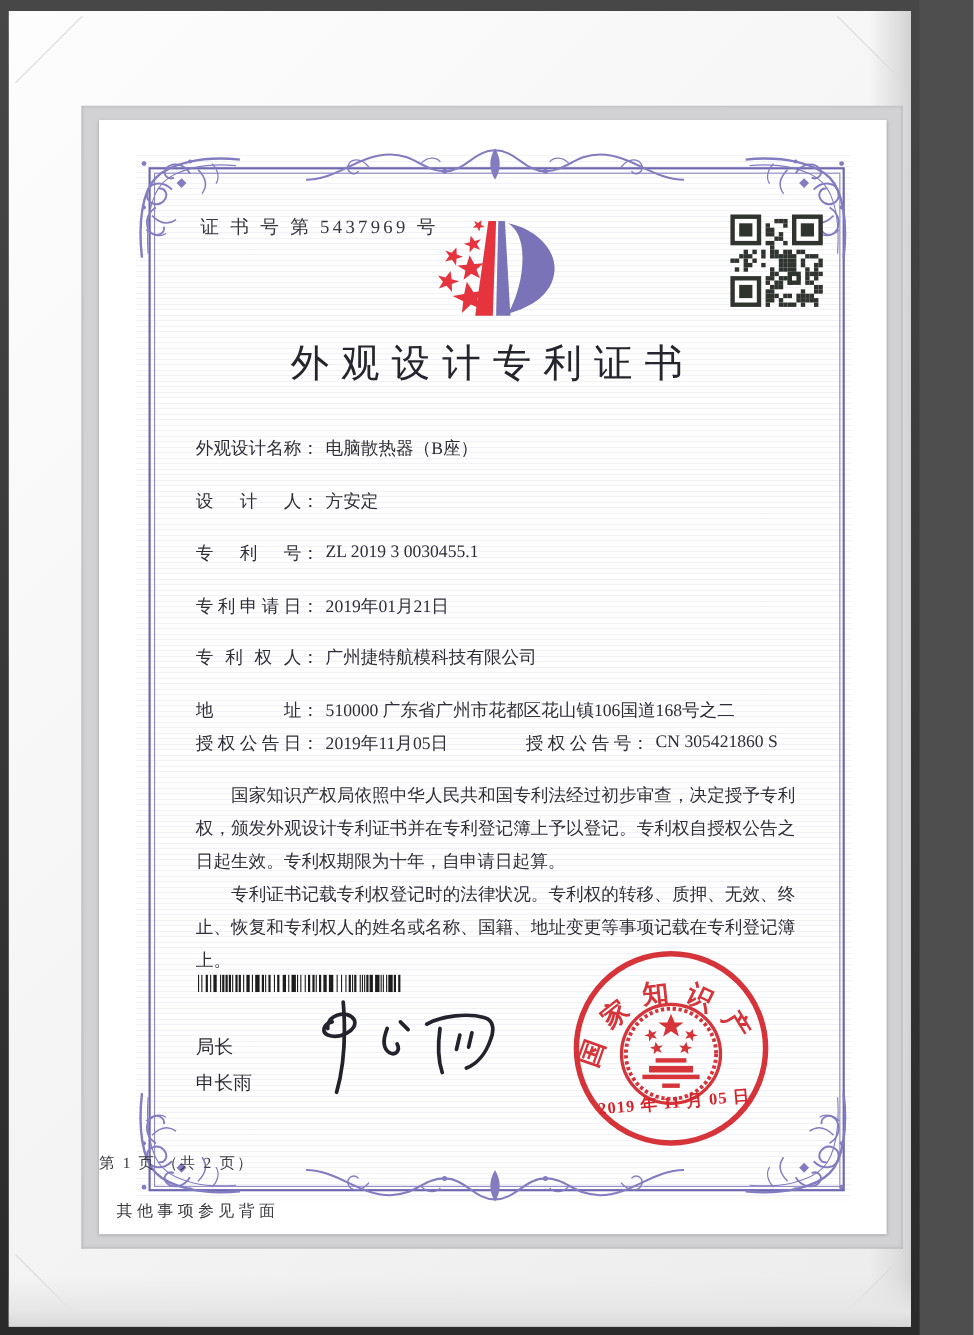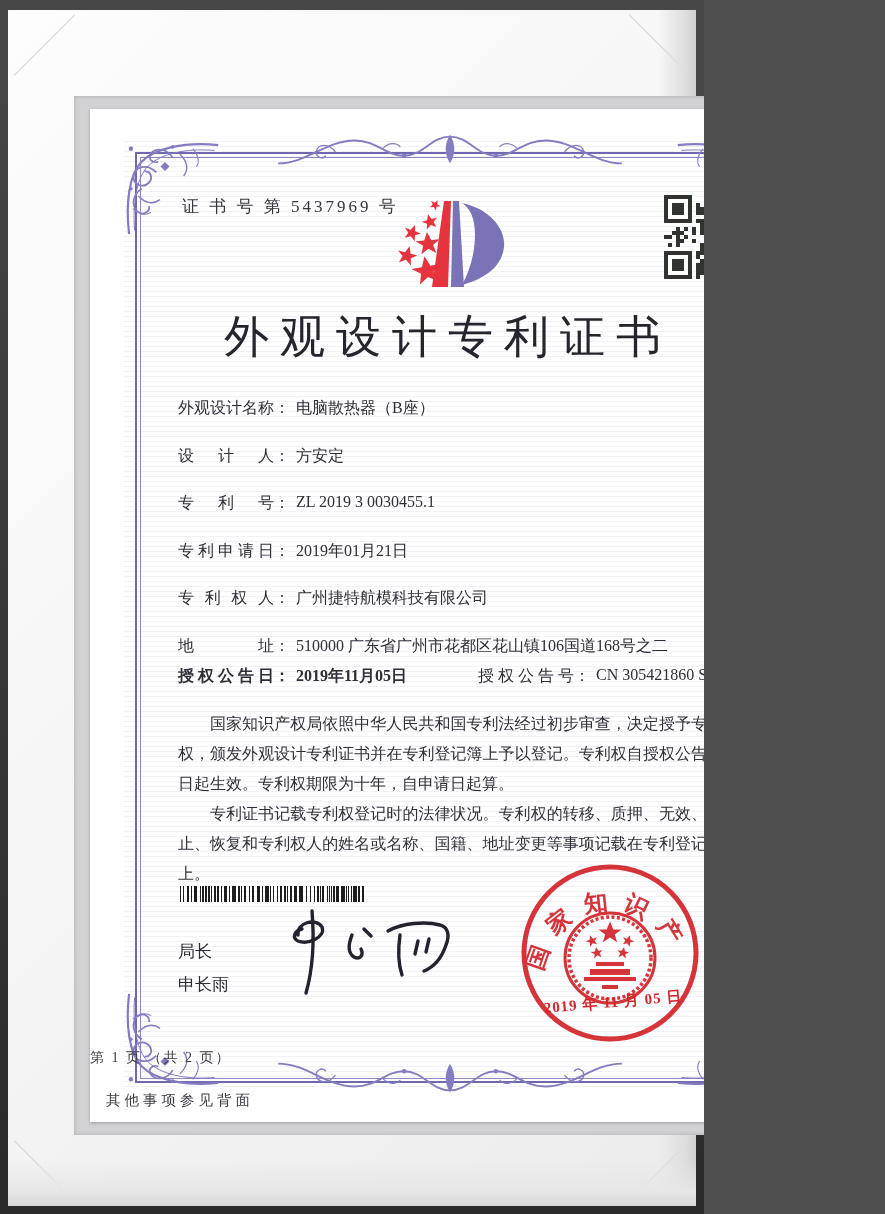--- a/index.html
+++ b/index.html
@@ -1,17 +1,17 @@
 <!DOCTYPE html>
 <html style="--border: #6f68b0; --border-light: #8d87c4; --lace: #837cc0; --seal-red: #d5252b; --logo-red: #e5343e; --logo-purple: #7a73b8;"><head>
 <meta charset="utf-8">
 <style>
   html,body{margin:0;padding:0;}
   body{width:885px;height:1214px;background:#4e4e4e;font-family:"Liberation Serif","DejaVu Serif",serif;}
-  .photo{position:relative;width:704px;height:1214px;background:linear-gradient(180deg,#474747,#2a2a2a);overflow:hidden;}
+  .photo{position:relative;width:789px;height:1214px;background:linear-gradient(180deg,#474747,#2a2a2a);overflow:hidden;padding-left:47px;}
   
   .frame{position:absolute;left:8px;top:10px;right:8px;bottom:8px;background:linear-gradient(135deg,#fdfdfd 0%,#f4f4f4 55%,#ececec 100%);}
   .frame-edge-right{position:absolute;top:0;bottom:0;right:0;width:38px;background:linear-gradient(to right,rgba(0,0,0,0),#dedede 70%,#d2d2d2);}
   .frame-edge-bottom{position:absolute;left:0;right:0;bottom:0;height:46px;background:linear-gradient(to bottom,rgba(0,0,0,0),#e6e6e6 70%,#d8d8d8);}
   .bevel{position:absolute;width:1px;height:86px;background:#d8d8d8;}
   .bevel.tl{left:36px;top:-8px;transform:rotate(45deg);}
   .bevel.tr{right:36px;top:-8px;transform:rotate(-45deg);}
   .bevel.bl{left:36px;bottom:-8px;transform:rotate(-45deg);}
   .bevel.br{right:36px;bottom:-8px;transform:rotate(45deg);}
   
@@ -27,27 +27,27 @@
   .lace.tl{left:30px;top:27px;}
   .lace.tr{right:30px;top:27px;transform:scaleX(-1);}
   .lace.bl{left:30px;bottom:30px;transform:scaleY(-1);}
   .lace.br{right:30px;bottom:30px;transform:scale(-1,-1);}
   .lace.top-band{left:188px;top:20px;}
   .lace.bottom-band{left:188px;bottom:24px;transform:scaleY(-1);}
   
   .cert-no{position:absolute;left:92px;top:86px;font-size:17px;letter-spacing:3px;color:#35353d;}
   .logo{position:absolute;left:288px;top:80px;}
   .qr{position:absolute;left:570px;top:82px;}
-  .title{position:absolute;left:0;top:198px;width:100%;text-align:center;font-size:45px;letter-spacing:11px;color:#25252d;font-weight:500;}
+  .title{position:absolute;left:0;top:198px;width:100%;text-align:center;font-size:35px;letter-spacing:11px;color:#25252d;font-weight:500;}
   .fields{position:absolute;left:88px;top:289px;right:50px;font-size:16px;color:#2e2e36;}
   .field-row{height:47.5px;display:flex;align-items:flex-start;white-space:nowrap;}
   .flabel{display:inline-block;width:96px;text-align:justify;text-align-last:justify;}
   .colon{margin-right:6px;}
   .grant-row{position:absolute;left:88px;top:557px;display:flex;font-size:16px;color:#2e2e36;white-space:nowrap;}
-  .grant-left{width:300px;display:flex;font-weight:bold;}
+  .grant-left{width:300px;display:flex;}
   .grant-right{display:flex;font-family:Liberation Serif, serif;}
   .body-text{position:absolute;left:88px;top:600px;width:545px;font-size:16px;line-height:30px;color:#2f2f37;text-align:justify;font-family:Liberation Serif, serif;}
   .body-text p{margin:0;text-indent:2em;}
   .barcode{position:absolute;left:90px;top:777px;width:188px;height:16px;}
   .signer{position:absolute;left:88px;top:826px;font-size:17px;color:#2b2b33;line-height:33px;}
   .signature{position:absolute;left:178px;top:792px;color:#23232e;}
   .seal{position:absolute;left:428px;top:752px;mix-blend-mode:multiply;opacity:.93;}
   .seal-date{position:absolute;left:438px;top:884px;width:170px;text-align:center;font-size:15px;font-weight:bold;color:var(--seal-red);letter-spacing:1px;transform:rotate(-5deg);}
   .page-info{position:absolute;left:0;top:940px;width:100%;text-align:left;font-size:14px;letter-spacing:2px;color:#3a3a42;}
   .back-note{position:absolute;left:16px;top:982px;width:100%;text-align:left;font-size:14.5px;letter-spacing:4px;color:#3a3a42;}

